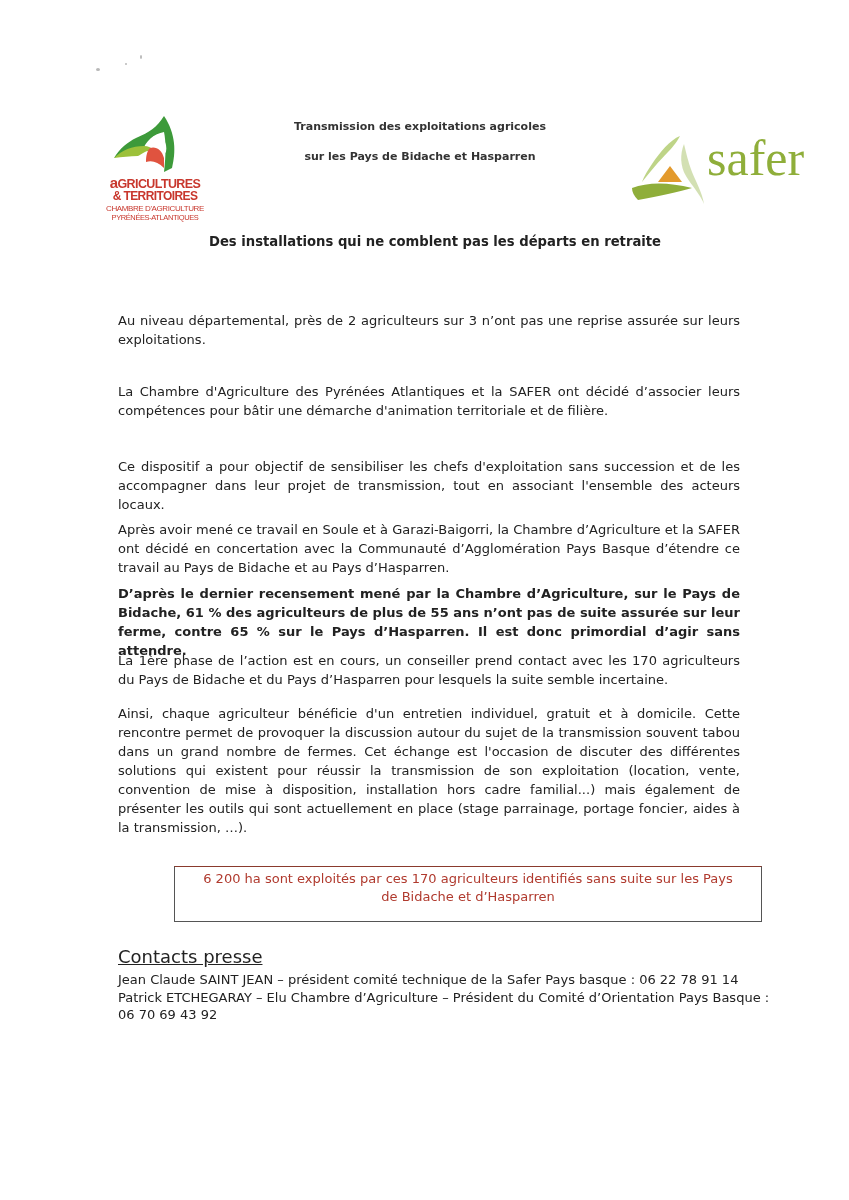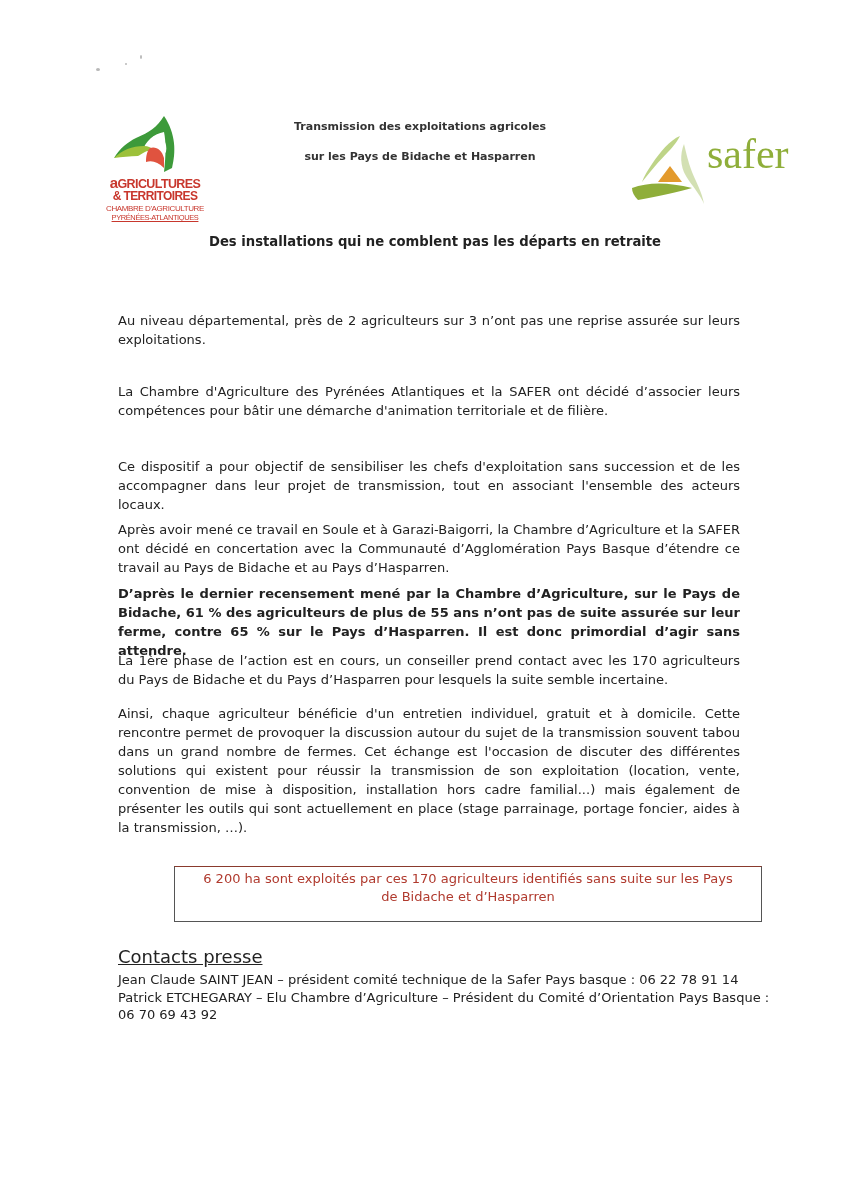--- a/index.html
+++ b/index.html
@@ -11,26 +11,26 @@
     .speck { position: absolute; background: #b8b8b8; border-radius: 50%; }
 
     .logo-agri { position: absolute; left: 100px; top: 112px; width: 110px; height: 112px; }
     .logo-agri svg { position: absolute; left: 6px; top: 0; }
     .agri-t1, .agri-t2, .agri-t3, .agri-t4 { position: absolute; left: 0; width: 110px; text-align: center;
       font-family: "Liberation Sans", sans-serif; white-space: nowrap; }
     .agri-t1 { top: 62px; font-size: 12.5px; font-weight: bold; color: #c8372d; letter-spacing: -0.6px; }
     .agri-t1 .a { font-size: 15px; }
     .agri-t2 { top: 77px; font-size: 12px; font-weight: bold; color: #c8372d; letter-spacing: -0.6px; }
     .agri-t3 { top: 92px; font-size: 8px; color: #c8372d; letter-spacing: -0.4px; }
-    .agri-t4 { top: 101px; font-size: 7.5px; color: #c8372d; letter-spacing: -0.4px; text-decoration: underline; }
+    .agri-t4 { top: 101px; font-size: 7.5px; color: #c8372d; letter-spacing: -0.4px; }
 
     .logo-safer { position: absolute; left: 630px; top: 130px; width: 195px; height: 80px; }
     .logo-safer svg { position: absolute; left: 0; top: 0; }
     .safer-word { position: absolute; left: 77px; top: 3px; font-family: "Liberation Serif", serif;
-      font-size: 42px; color: #8fae3a; letter-spacing: 0px; line-height: 1; }
+      font-size: 50px; color: #8fae3a; letter-spacing: 0px; line-height: 1; }
 
     .title { position: absolute; left: 200px; width: 440px; text-align: center; font-weight: bold;
       font-size: 11px; color: #333333; white-space: nowrap; }
     .title.l1 { top: 120px; }
     .title.l2 { top: 150px; }
     .subtitle { position: absolute; left: 150px; width: 570px; top: 234px; text-align: center;
       font-weight: bold; font-size: 13.2px; color: #222222; white-space: nowrap; }
 
     .para { position: absolute; left: 118px; width: 622px; font-size: 13px; line-height: 19px;
       text-align: justify; color: #222222; }

